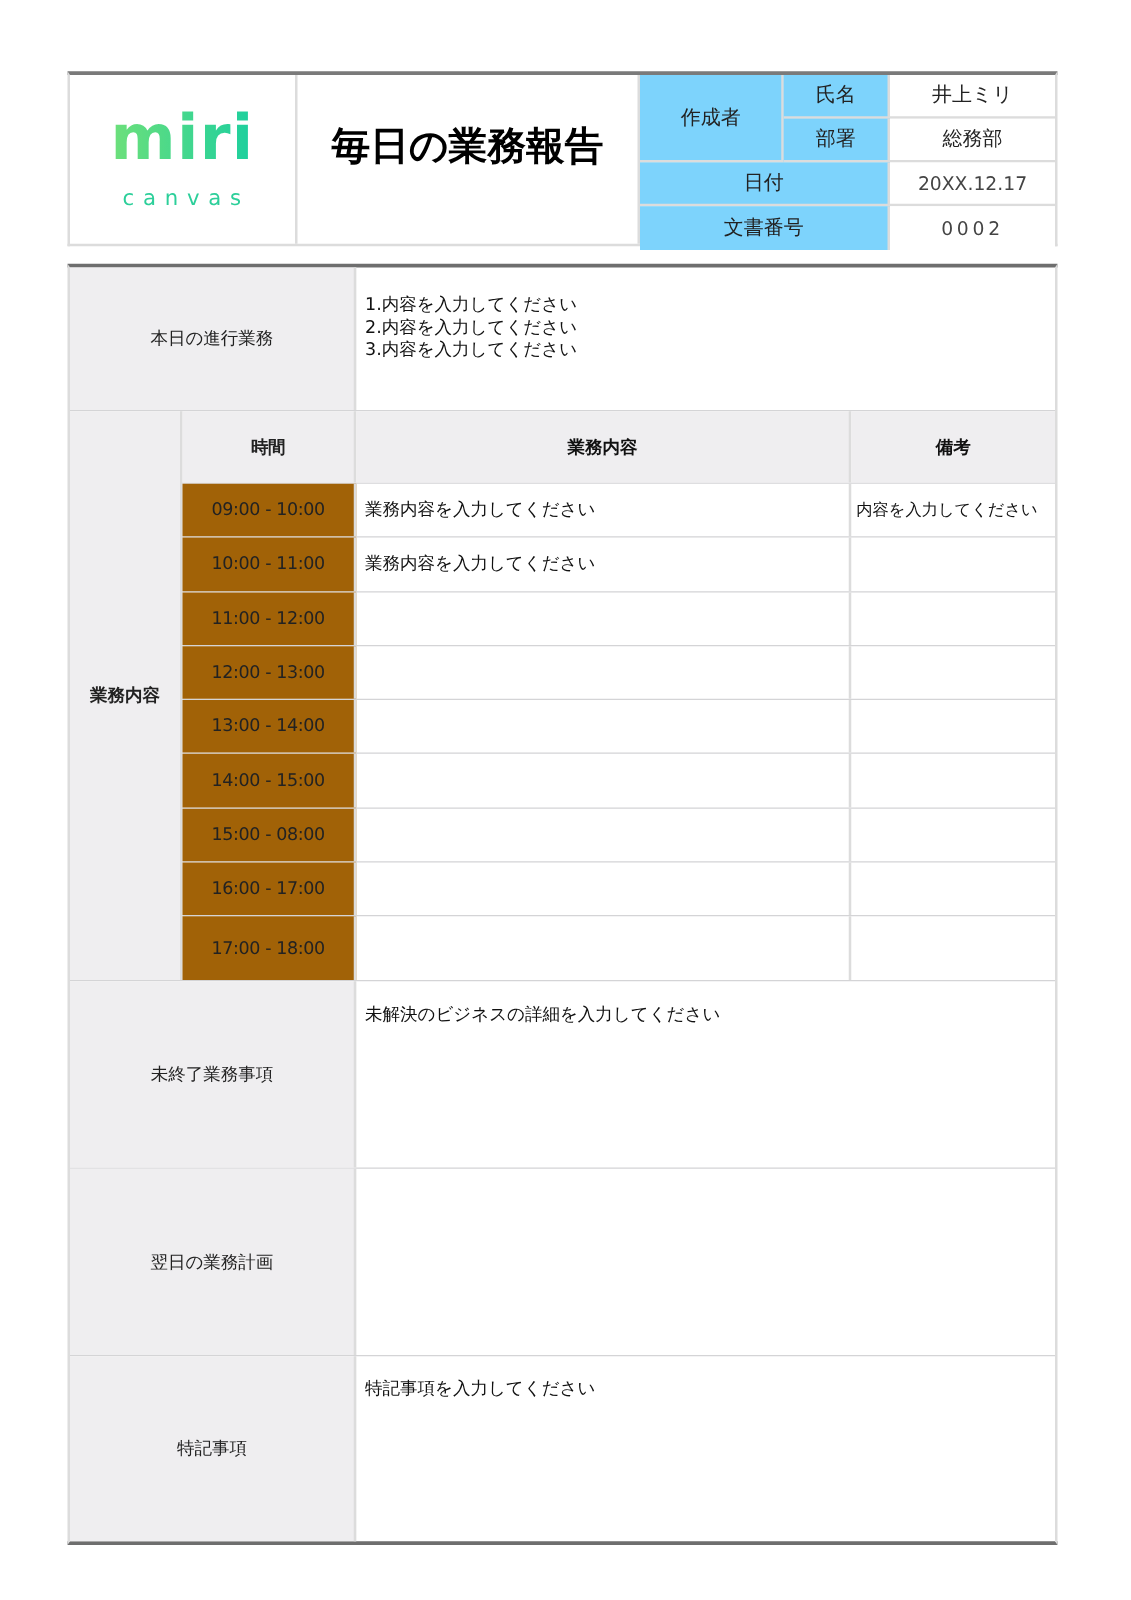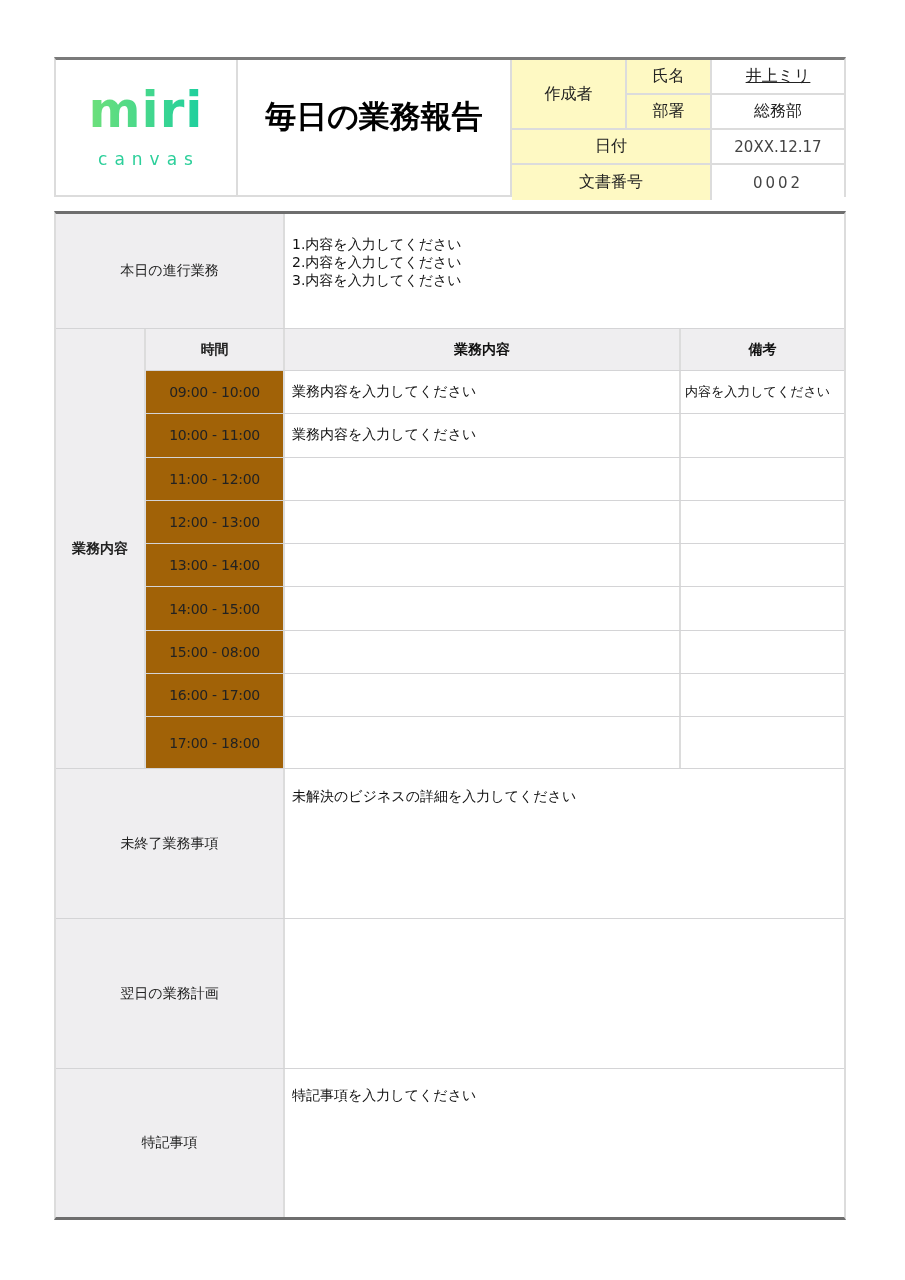--- a/index.html
+++ b/index.html
@@ -16,25 +16,25 @@
     box-sizing: border-box; display: flex; background: #fff;
   }
   .logo-cell { width: 180px; border-right: 2px solid #dcdcdc; display: flex; flex-direction: column; align-items: center; justify-content: center; }
   .logo-main { font-family: "DejaVu Sans", sans-serif; font-weight: bold; font-size: 50px; line-height: 46px; letter-spacing: 1px;
     background: linear-gradient(90deg, #6ee07a, #1ccf9f); -webkit-background-clip: text; background-clip: text; color: transparent; }
   .logo-sub { font-size: 17px; letter-spacing: 7px; color: #2ccf9a; margin-top: 16px; padding-left: 6px; }
   .title-cell { width: 274px; border-right: 2px solid #dcdcdc; display: flex; align-items: flex-start; justify-content: center; padding-top: 36px; box-sizing: border-box; }
   .doc-title { font-size: 31px; font-weight: bold; color: #000; letter-spacing: 0px; }
   .meta { flex: 1; display: grid; grid-template-columns: 115px 85px 1fr; grid-template-rows: 35px 35px 35px 35px; }
   .meta > div { display: flex; align-items: center; justify-content: center; font-size: 16px; border-bottom: 2px solid #dcdcdc; box-sizing: border-box; }
-  .meta .lbl { background: #fef9c3; color: #222; }
+  .meta .lbl { background: #7dd3fc; color: #222; }
   .meta .val { background: #fff; color: #222; }
   .m-author { grid-column: 1; grid-row: 1 / span 2; border-right: 2px solid #dcdcdc; }
   .m-name-l { grid-column: 2; grid-row: 1; border-right: 2px solid #dcdcdc; }
-  .m-name-v { grid-column: 3; grid-row: 1; text-decoration: underline; }
+  .m-name-v { grid-column: 3; grid-row: 1; }
   .m-dept-l { grid-column: 2; grid-row: 2; border-right: 2px solid #dcdcdc; }
   .m-dept-v { grid-column: 3; grid-row: 2; }
   .m-date-l { grid-column: 1 / span 2; grid-row: 3; border-right: 2px solid #dcdcdc; }
   .m-date-v { grid-column: 3; grid-row: 3; color: #444 !important; font-size: 15px !important; }
   .m-doc-l { grid-column: 1 / span 2; grid-row: 4; border-right: 2px solid #dcdcdc; border-bottom: none !important; }
   .m-doc-v { grid-column: 3; grid-row: 4; border-bottom: none !important; color: #444 !important; letter-spacing: 3px; font-size: 15px !important; }
 
   
   .form {
     position: absolute; top: 154px; left: 0; width: 792px; box-sizing: border-box;
@@ -48,21 +48,21 @@
   .content-cell .line { display: block; }
 
   .r-today { height: 115px; }
   .r-today .content-cell { padding-top: 21px; }
 
   
   .sched { display: flex; border-bottom: 1px solid #d4d4d6; }
   .sched-label { width: 90px; background: #efeef0; border-right: 2px solid #dcdcdc; display: flex; align-items: center; justify-content: center; font-size: 14px; font-weight: bold; color: #222; box-sizing: border-box; flex-shrink: 0; }
   .sched-table { flex: 1; display: flex; flex-direction: column; }
   .s-row { display: flex; height: 43.3px; border-bottom: 1px solid #d4d4d6; box-sizing: border-box; }
-  .s-row.head { height: 42px; }
+  .s-row.head { height: 58px; }
   .s-row.last { height: 51px; border-bottom: none; }
   .s-time { width: 139px; background: #a16207; border-right: 2px solid #dcdcdc; display: flex; align-items: center; justify-content: center; font-size: 14px; color: #222; box-sizing: border-box; flex-shrink: 0; letter-spacing: -0.3px; }
   .s-task { width: 396px; border-right: 2px solid #dcdcdc; display: flex; align-items: center; padding-left: 7px; font-size: 14px; color: #111; box-sizing: border-box; flex-shrink: 0; }
   .s-note { flex: 1; display: flex; align-items: center; padding-left: 4px; font-size: 13px; color: #111; box-sizing: border-box; }
   .s-row.head .s-time, .s-row.head .s-task, .s-row.head .s-note { background: #efeef0; font-weight: bold; justify-content: center; padding-left: 0; font-size: 14px; }
 
   .r-unfinished { height: 150px; }
   .r-unfinished .content-cell { padding-top: 18px; }
   .r-next { height: 150px; }
   .r-next .content-cell { padding-top: 26px; line-height: 21px; }

